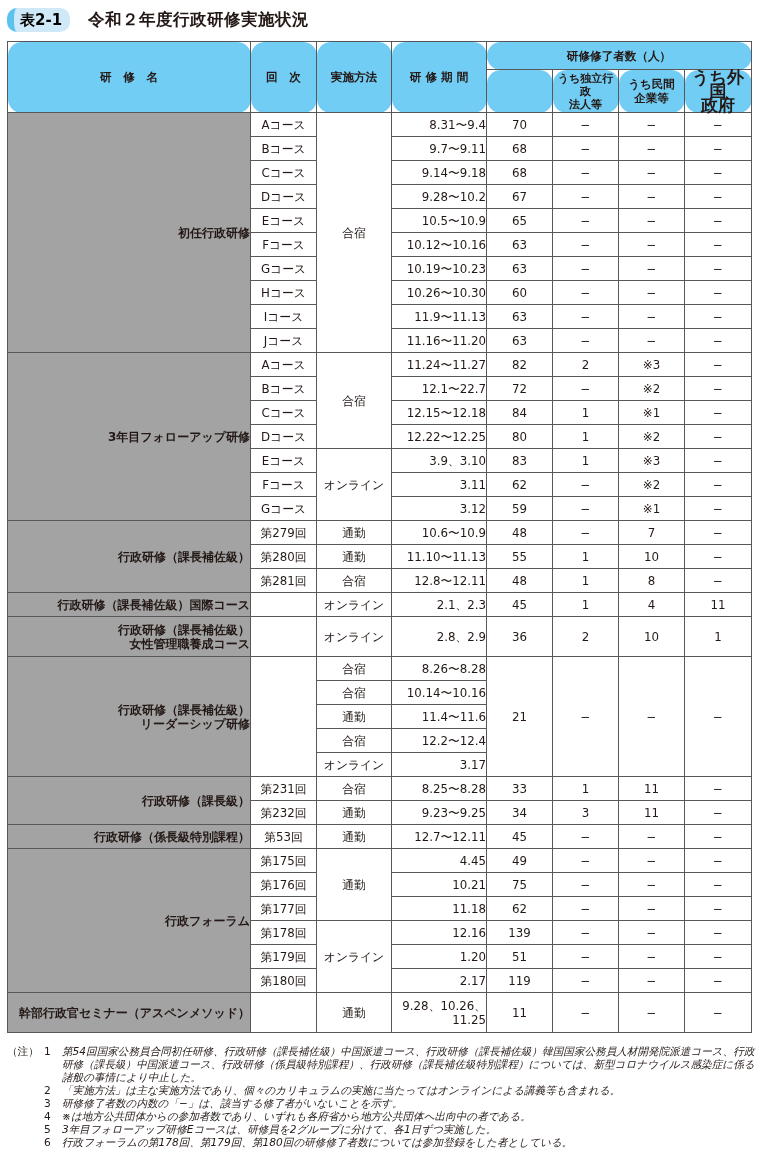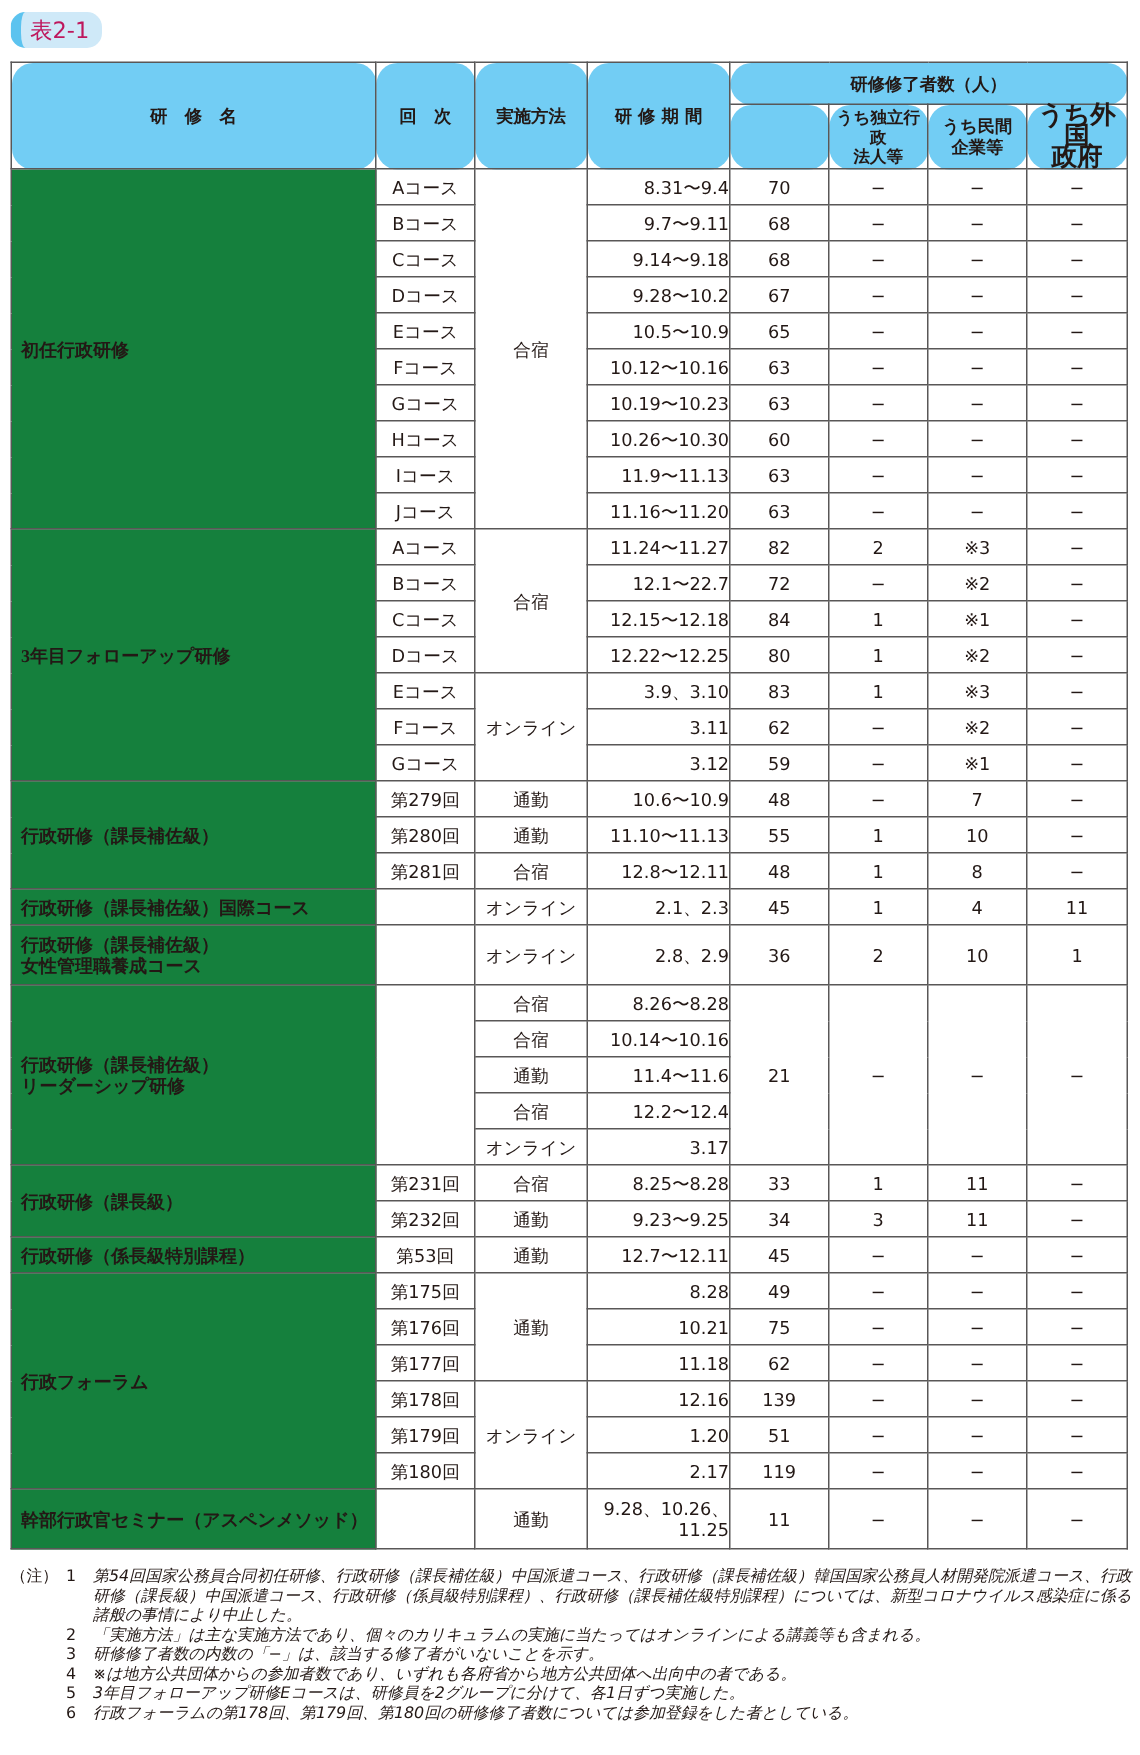--- a/index.html
+++ b/index.html
@@ -1,37 +1,38 @@
 <!DOCTYPE html>
 <html><head>
 <meta charset="utf-8">
 <style>
   html, body { margin: 0; padding: 0; background: #ffffff; }
   body { width: 760px; height: 1170px; position: relative; font-family: "DejaVu Sans", "Liberation Sans", sans-serif; color: #231815; overflow: hidden; }
   .title-row { position: absolute; left: 7px; top: 7px; height: 26px; display: flex; align-items: center; }
-  .badge { background: #cfe9f8; border-left: 7px solid #5cc3ef; border-radius: 10px; color: #be185d; font-weight: normal; font-size: 15px; height: 24px; line-height: 24px; padding: 0 8px 0 6px; letter-spacing: 0px; }
+  .badge { background: #cfe9f8; border-left: 7px solid #5cc3ef; border-radius: 10px; color: #000000; font-weight: bold; font-size: 15px; height: 24px; line-height: 24px; padding: 0 8px 0 6px; letter-spacing: 0px; }
   .title { margin-left: 18px; font-size: 16.5px; font-weight: bold; color: #231815; letter-spacing: 0.5px; }
   table.main { position: absolute; left: 7px; top: 41px; border-collapse: collapse; table-layout: fixed; width: 744px; font-size: 11.8px; }
   table.main td, table.main th { border: 1px solid #595757; padding: 0; height: 23px; line-height: 14px; }
   table.main th { background: #72cdf4; font-weight: bold; font-size: 11.6px; color: #231815; text-align: center; border-radius: 14px; }
-  td.name { background: #15803d; text-align: left; padding-left: 6px !important; font-weight: bold; font-size: 12px; font-family: Liberation Serif, serif; }
+  td.name { background: #a3a3a3; text-align: right; padding-left: 6px !important; font-weight: bold; font-size: 12px; }
   td.c { text-align: center; }
   td.l { text-align: right; padding-left: 5px !important; }
   tr.dt td.dot, td.dot { border-top: 1px dashed #595757 !important; }
   .notes { position: absolute; left: 7px; top: 1045px; width: 748px; font-size: 10.6px; line-height: 13px; color: #231815; }
   .note-row { display: flex; }
   .note-prefix { width: 37px; flex-shrink: 0; }
   .note-num { width: 18px; flex-shrink: 0; }
   .note-text { flex: 1; font-style: italic; }
 </style>
 </head>
 <body>
 
 <div class="title-row">
   <span class="badge">表2-1</span>
+  <span class="title">令和２年度行政研修実施状況</span>
 </div>
 
 <table class="main">
   <colgroup>
     <col style="width:243px">
       <col style="width:66px">
       <col style="width:75px">
       <col style="width:95px">
     <col style="width:66px">
       <col style="width:66px">
@@ -295,21 +296,21 @@
         <td class="l">12.7〜12.11</td>
         <td class="c">45</td>
         <td class="c">−</td>
         <td class="c">−</td>
         <td class="c">−</td>
       </tr>
       <tr>
         <td class="name" rowspan="6"><span>行政フォーラム</span></td>
         <td class="c">第175回</td>
         <td class="c" rowspan="3">通勤</td>
-        <td class="l">8.28</td>
+        <td class="l">4.45</td>
         <td class="c">49</td>
         <td class="c">−</td>
         <td class="c">−</td>
         <td class="c">−</td>
       </tr>
       <tr>
         <td class="c dot">第176回</td>
         <td class="l dot">10.21</td>
         <td class="c dot">75</td>
         <td class="c dot">−</td>

